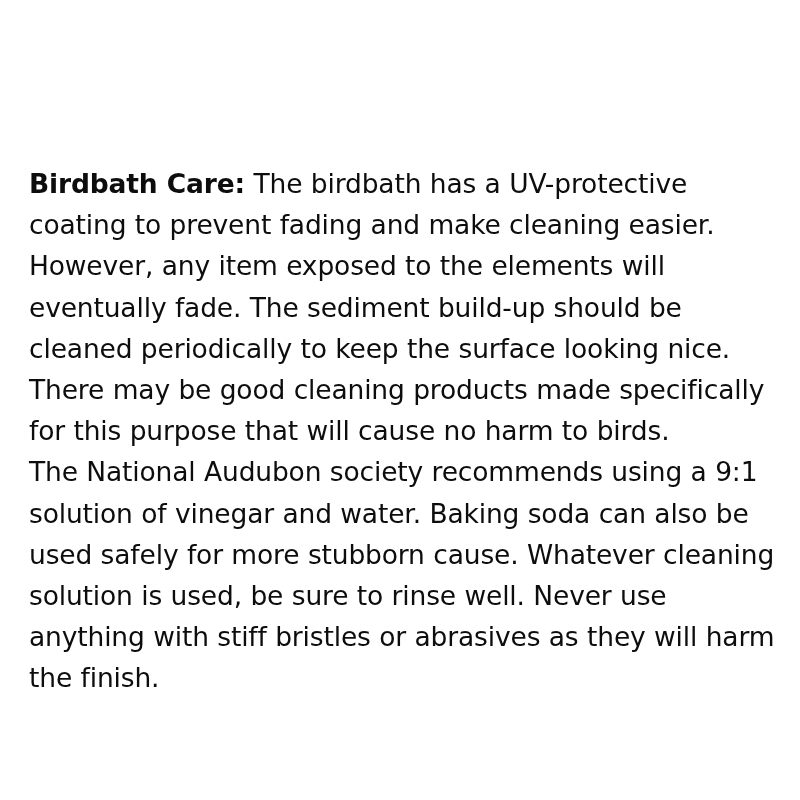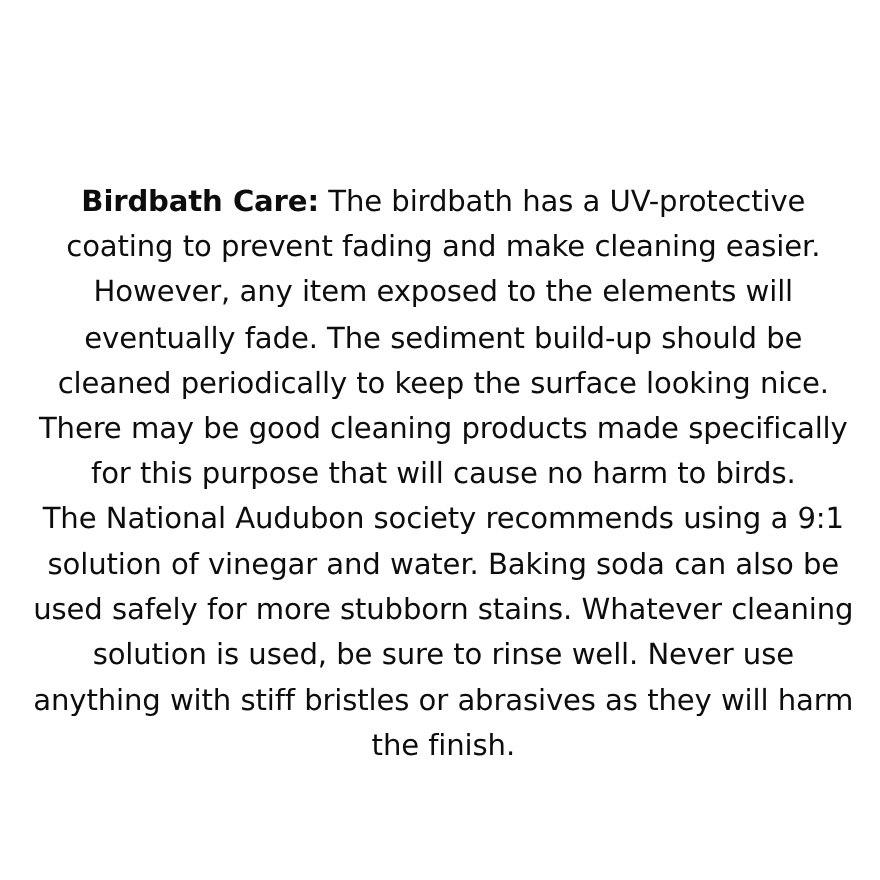--- a/index.html
+++ b/index.html
@@ -31,34 +31,34 @@
   }
 
   .care-paragraph {
     margin: 0;
     padding: 0;
     color: #0d0d0d;
     font-size: 26.5px;
     line-height: 41.2px;
     letter-spacing: -0.15px;
     word-spacing: 0.2px;
-    text-align: center;
+    text-align: left;
     white-space: pre-wrap;
   }
 
   .care-lead {
     font-weight: bold;
   }
 </style>
 </head>
 <body>
 
 <div id="document-root">
 
   <div id="care-text-block">
 
     <p class="care-paragraph"><span class="care-lead">Birdbath Care:</span><span> The birdbath has a UV-protective coating to prevent fading and make cleaning easier. However, any item exposed to the elements will eventually fade. The sediment build-up should be cleaned periodically to keep the surface looking nice. There may be good cleaning products made specifically for this purpose that will cause no harm to birds.</span></p>
 
-    <p class="care-paragraph"><span>The National Audubon society recommends using a 9:1 solution of vinegar and water. Baking soda can also be used safely for more stubborn stains. Whatever cleaning solution is used, be sure to rinse well. Never use anything with stiff bristles or abrasives as they will harm the finish.</span></p>
+    <p class="care-paragraph"><span>The National Audubon society recommends using a 9:1 solution of vinegar and water. Baking soda can also be used safely for more stubborn cause. Whatever cleaning solution is used, be sure to rinse well. Never use anything with stiff bristles or abrasives as they will harm the finish.</span></p>
 
   </div>
 
 </div>
 
 </body></html>

